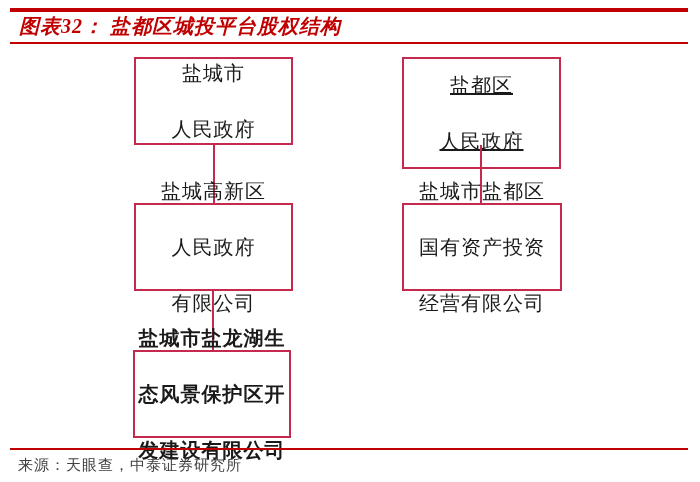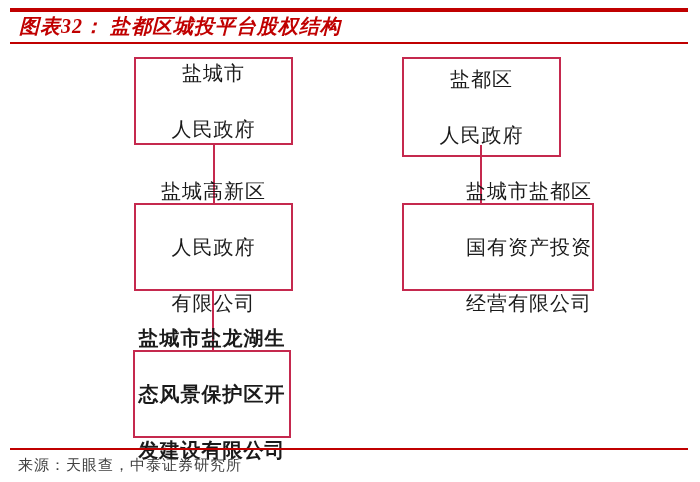--- a/index.html
+++ b/index.html
@@ -17,23 +17,23 @@
     color:#C00000;letter-spacing:1px;white-space:nowrap;
   }
   .org-box{
     position:absolute;box-sizing:border-box;border:2px solid #C5294E;
     background:#ffffff;display:flex;flex-direction:column;
     justify-content:center;align-items:center;text-align:center;
     color:#1A1A1A;font-size:20px;line-height:26px;letter-spacing:1px;gap:30px;
   }
   .org-box span{display:block;}
   .box-l1{left:134px;top:57px;width:159px;height:88px;}
-  .box-r1{left:402px;top:57px;width:159px;height:100px;}
+  .box-r1{left:402px;top:57px;width:159px;height:112px;text-decoration:underline;}
   .box-l2{left:134px;top:203px;width:159px;height:88px;}
-  .box-r2{left:402px;top:203px;width:192px;height:88px;align-items:flex-end;}
+  .box-r2{left:402px;top:203px;width:160px;height:88px;}
   .box-l3{left:133px;top:350px;width:158px;height:88px;font-weight:bold;}
   .connector{position:absolute;width:2px;background:#C5294E;}
   .conn-l1{left:213px;top:145px;height:58px;}
   .conn-l2{left:212px;top:291px;height:59px;}
   .conn-r1{left:480px;top:145px;height:58px;}
   .source-note{
     position:absolute;left:18px;top:456px;
     font-size:15px;color:#404040;letter-spacing:1px;white-space:nowrap;
   }
 </style>

